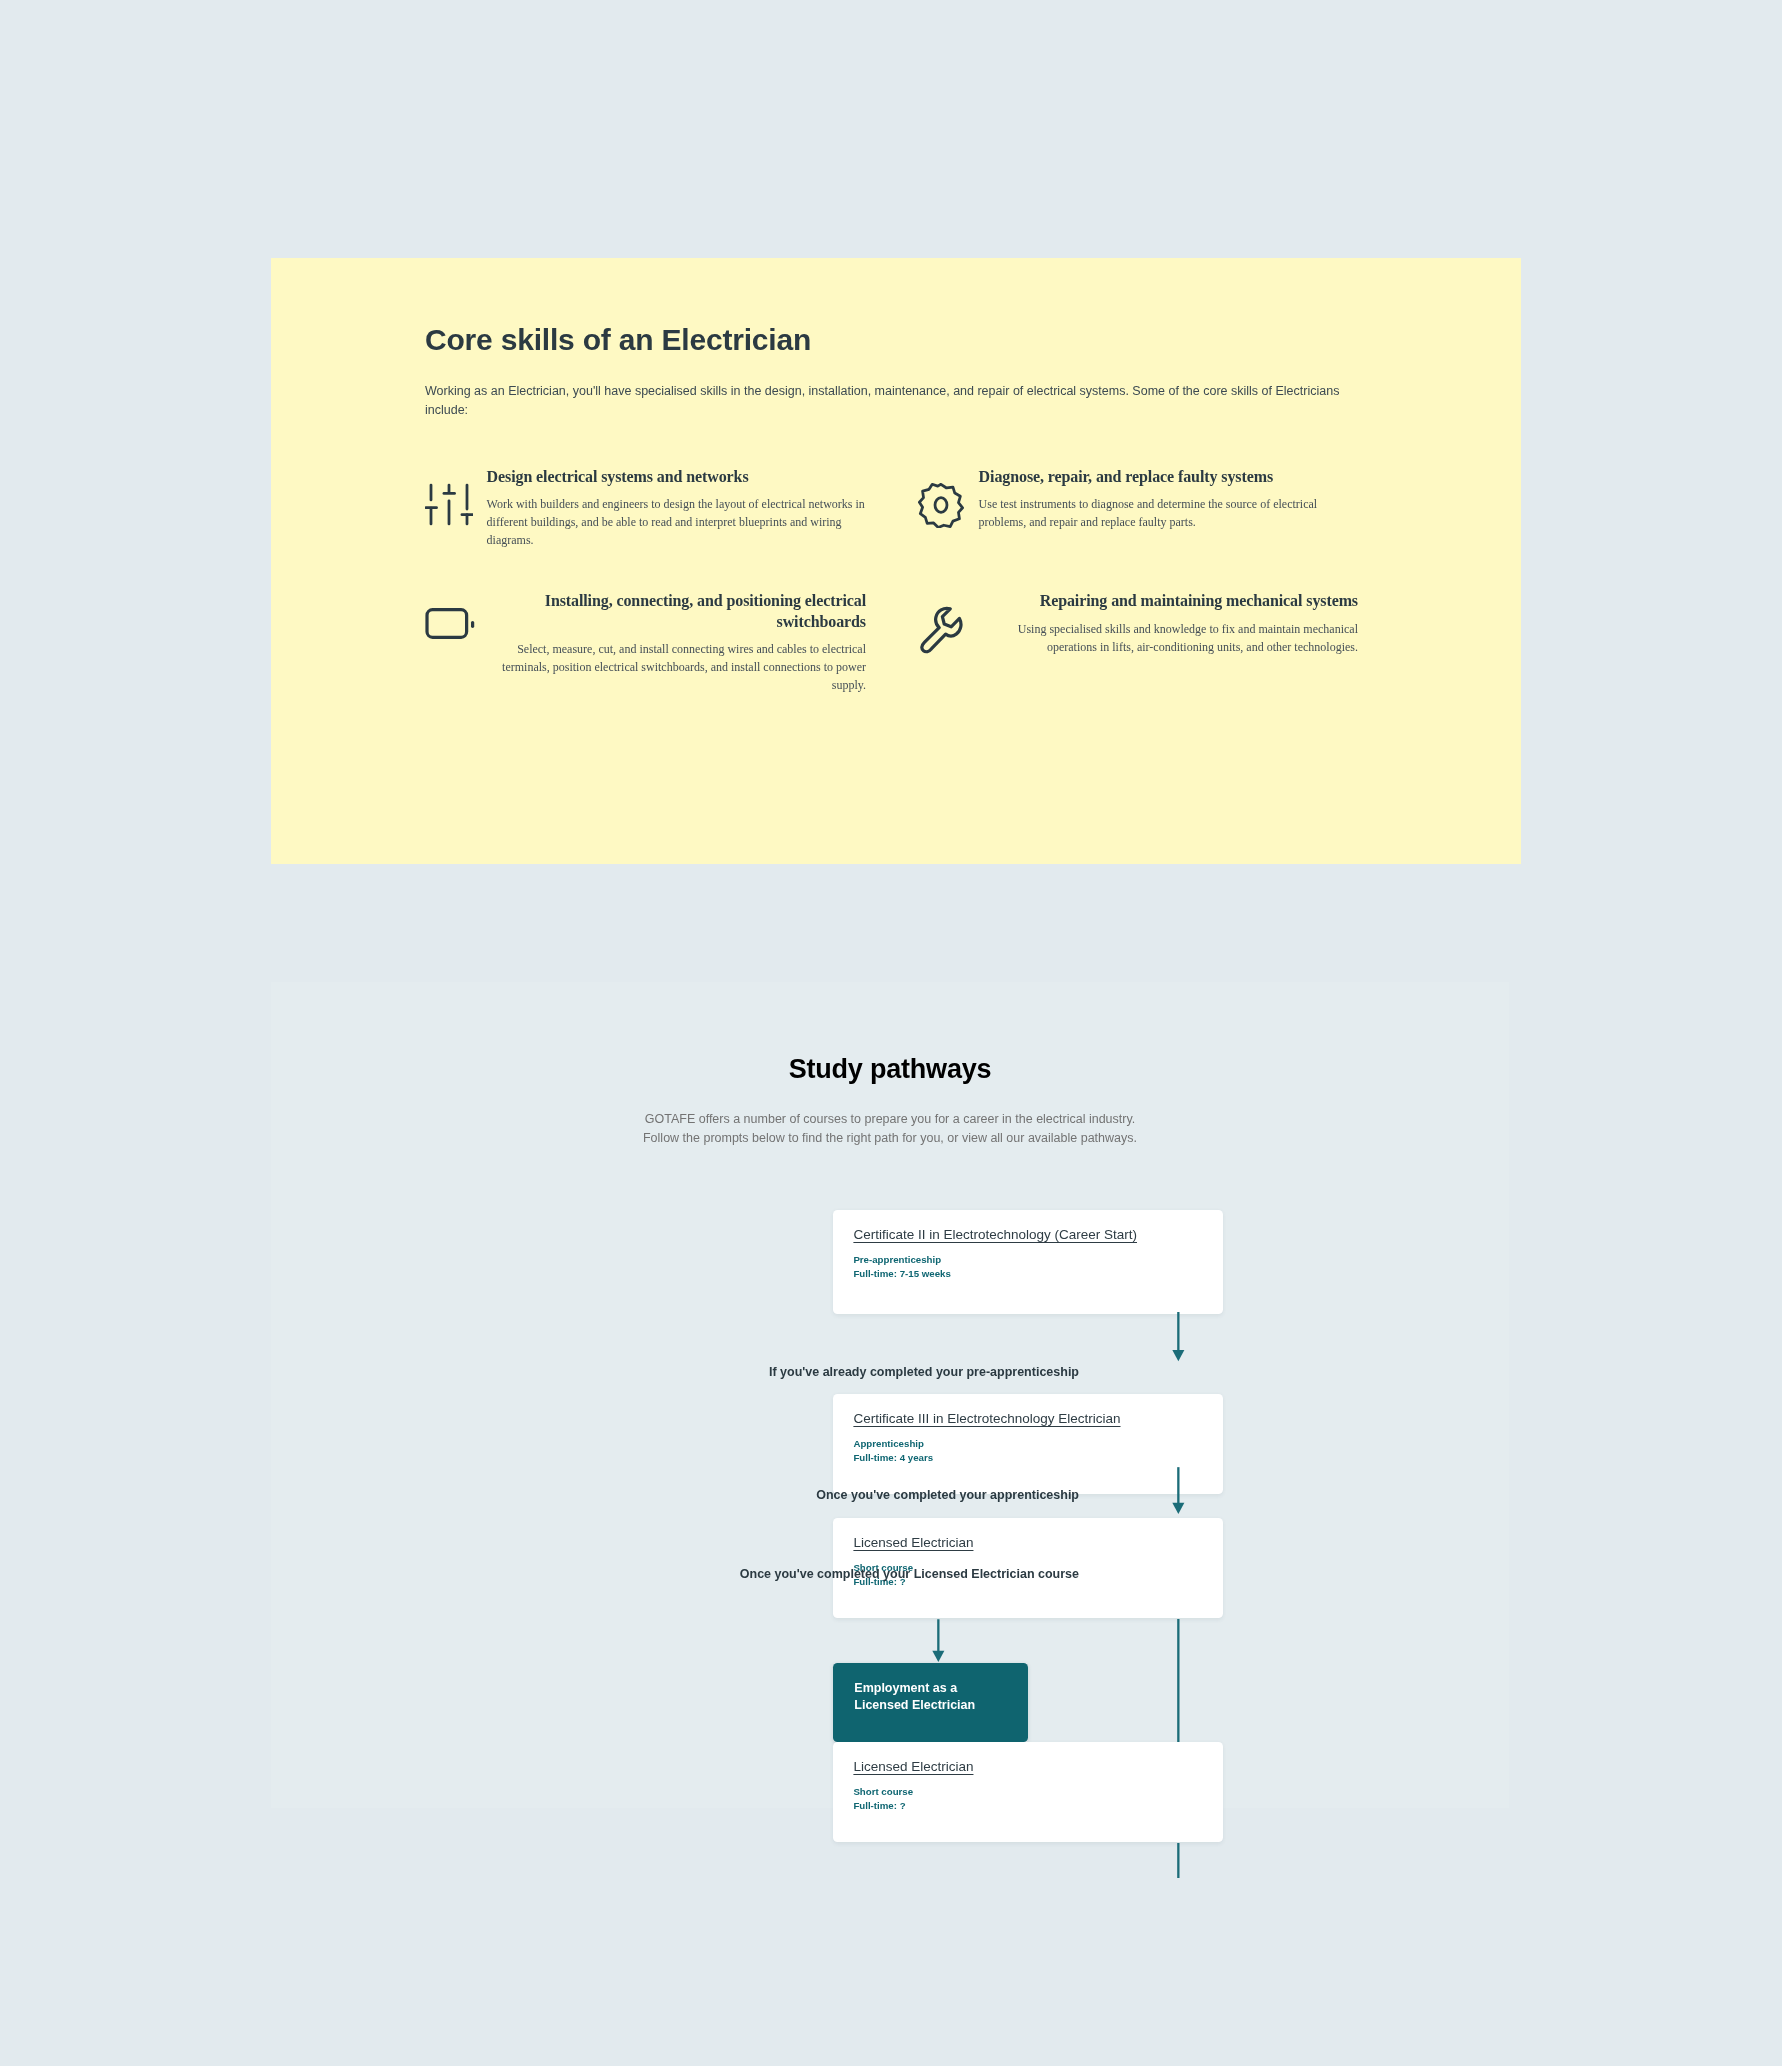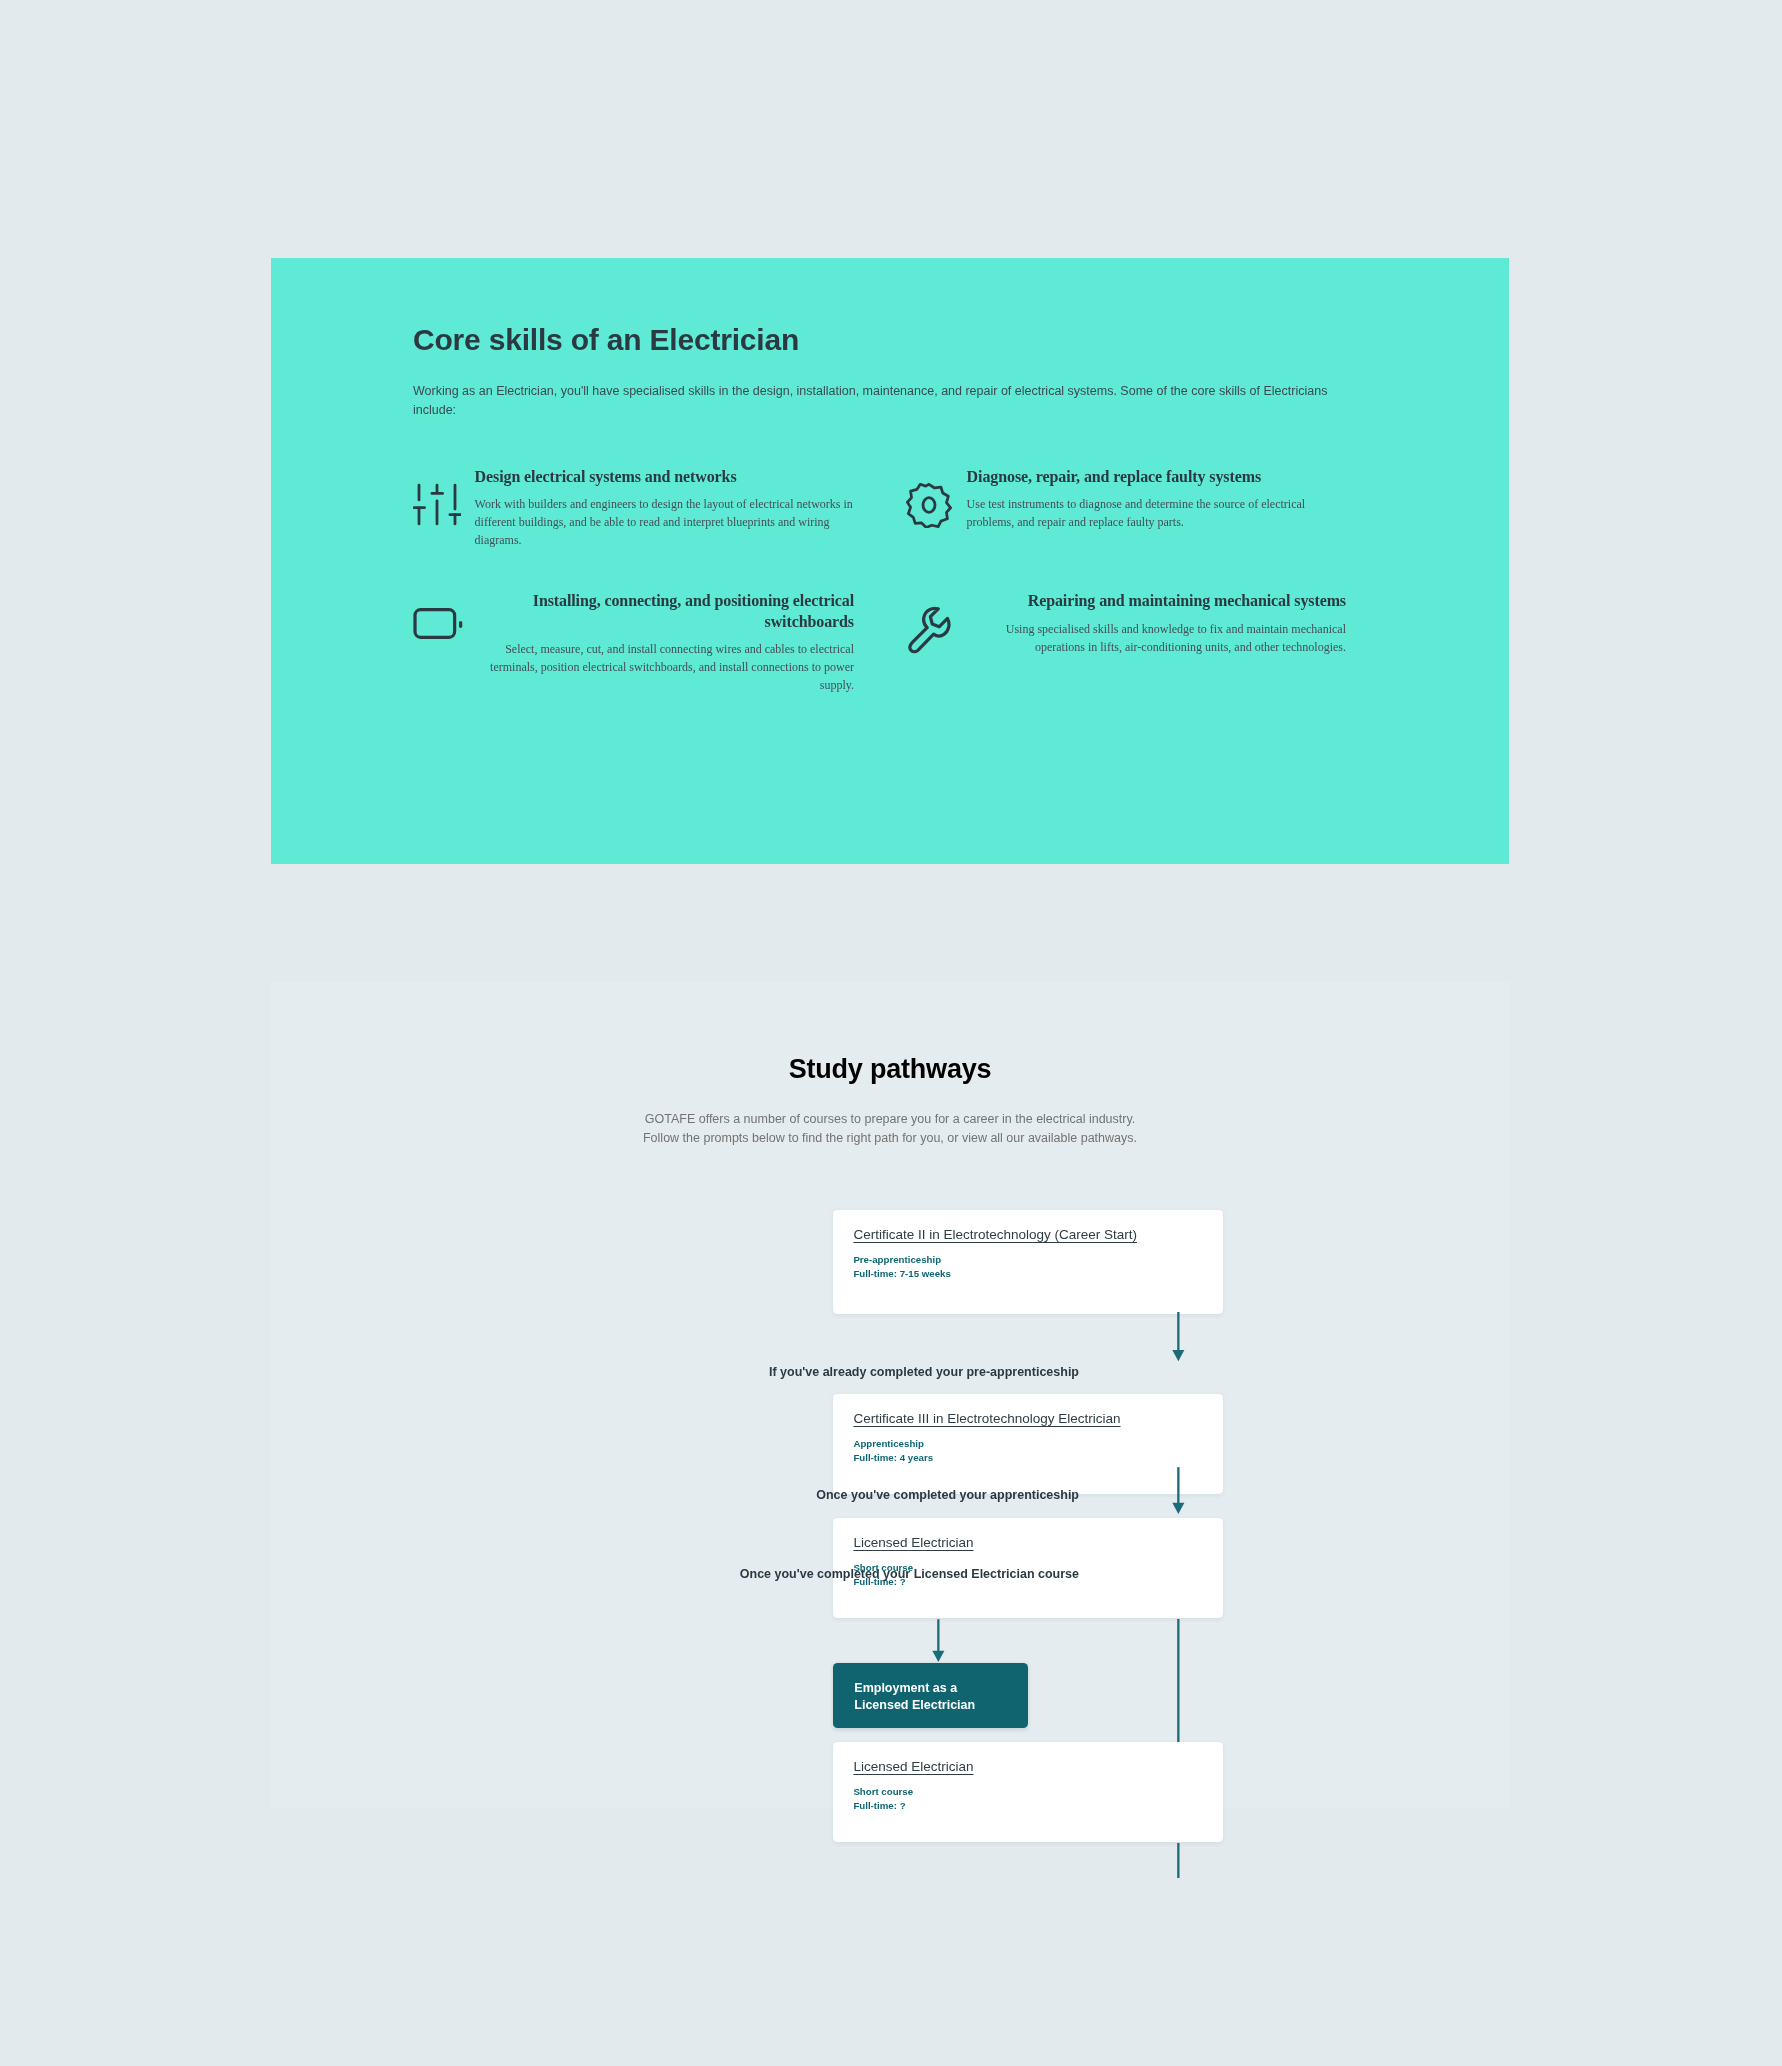--- a/index.html
+++ b/index.html
@@ -10,21 +10,22 @@
     -webkit-font-smoothing:antialiased;
     overflow:hidden;
   }
   .page{position:relative;width:1782px;height:2066px;}
 
   
   .skills-panel{
     position:absolute;
     left:271px;top:258px;
     width:1238px;height:606px;
-    background:#5eead4;
+    background:#fef9c3;
+    padding-left:12px;
   }
   .skills-inner{padding:65px 0 0 142px;}
 
   .skills-title{
     font-size:30px;
     font-weight:bold;
     color:#2b3a42;
     letter-spacing:-0.2px;
     margin:0 0 26px 0;
     line-height:1.1;
@@ -289,21 +290,21 @@
         </svg>
       </div>
 
       <div class="arrow" style="left:899px;top:637px;">
         <svg width="16.7" height="197" viewBox="0 0 36 425">
           <line x1="18" y1="0" x2="18" y2="400" stroke="#1b6c78" stroke-width="5"></line>
           <polygon points="18,421 5,396 31,396" fill="#1b6c78"></polygon>
         </svg>
       </div>
 
-      <div class="emp-box" style="left:562px;top:681px;width:195px;height:65px;">
+      <div class="emp-box" style="left:562px;top:681px;width:195px;height:79px;">
         <p class="emp-text">Employment as a</p>
         <p class="emp-text">Licensed Electrician</p>
       </div>
 
       <div class="flow-label" style="left:297px;top:1566px;width:511px;margin-top:-982px;">Once you've completed your Licensed Electrician course</div>
       <div class="flow-card" style="left:562px;top:760px;width:390px;height:100px;">
         <div class="flow-card-title">Licensed Electrician</div>
         <p class="flow-meta">Short course</p>
         <p class="flow-meta">Full-time: ?</p>
       </div>

